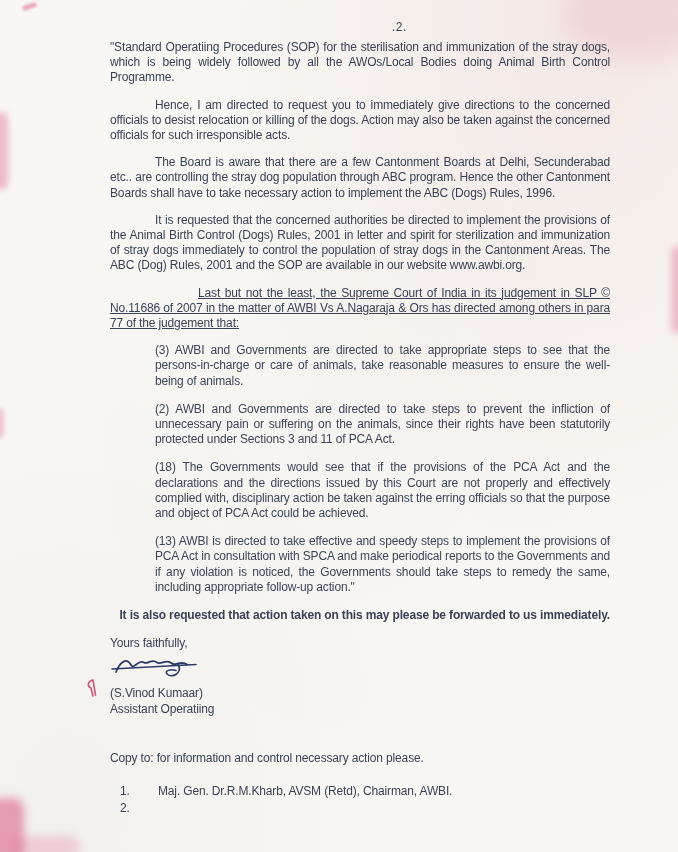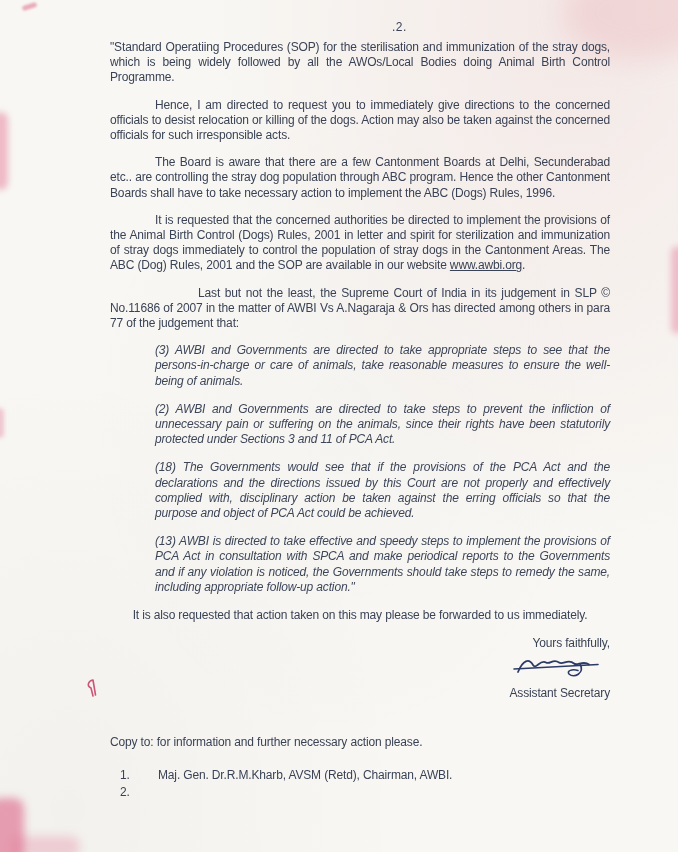--- a/index.html
+++ b/index.html
@@ -29,35 +29,32 @@
     left: 110px;
     top: 40px;
     width: 500px;
     font-size: 12px;
     line-height: 15.2px;
     letter-spacing: -0.15px;
     text-align: justify;
   }
   .content p { margin: 0 0 12px 0; }
   .indent { text-indent: 45px; }
-  .indent-deep { text-indent: 88px; }
+  .indent-deep { text-indent: 88px; text-decoration: underline; }
   .quote {
-    font-style: italic;
     margin: 0 0 13px 45px;
     text-align: justify;
     color: #3d4659;
   }
   .doc-link {
     color: inherit;
-    text-decoration: underline;
     cursor: pointer;
   }
-  .closing-line { margin-top: 2px; text-align: center; }
+  .closing-line { margin-top: 2px; text-align: right; font-weight: bold; }
   .sig-block {
-    text-align: right;
     line-height: 16px;
   }
   .sig-scribble { margin: 2px 6px -2px 0; display: inline-block; }
   .copy-block { margin-top: 34px; text-align: left; }
   .copy-label { margin-bottom: 17px; }
   .copy-item { display: flex; margin: 0 0 2px 10px; }
   .copy-item .num { width: 38px; flex: 0 0 38px; }
   
   .artifact { position: absolute; pointer-events: none; }
   .a-topleft   { left: 22px; top: 4px; width: 15px; height: 5px;
@@ -125,25 +122,26 @@
 
     <div class="sig-block">
       <div>Yours faithfully,</div>
       <span class="sig-scribble">
         <svg width="92" height="28" viewBox="0 0 92 28">
           <path d="M6 19 C11 7 17 5 21 12 C24 17 28 6 34 9.5 C38 12 41 5 47 9.5 C51 12.5 56 5 62 10.5 C65 13.5 71 7 77 11.5" stroke="#2c3a68" stroke-width="1.8" fill="none" stroke-linecap="round"></path>
           <path d="M2 16 L86 11.5" stroke="#2c3a68" stroke-width="1.6" fill="none" stroke-linecap="round"></path>
           <path d="M68 11 C73 20 62 26 57 21 C54.5 18 60 15.5 66 17.5" stroke="#2c3a68" stroke-width="1.6" fill="none" stroke-linecap="round"></path>
         </svg>
       </span>
-      <div>Assistant Secretary</div>
+      <div>(S.Vinod Kumaar)</div>
+      <div>Assistant Operatiing</div>
     </div>
 
     <div class="copy-block">
-      <div class="copy-label">Copy to: for information and further necessary action please.</div>
+      <div class="copy-label">Copy to: for information and control necessary action please.</div>
       <div class="copy-item">
         <span class="num">1.</span>
         <span>Maj. Gen. Dr.R.M.Kharb, AVSM (Retd), Chairman, AWBI.</span>
       </div>
       <div class="copy-item">
         <span class="num">2.</span>
       </div>
     </div>
 
   </div>

